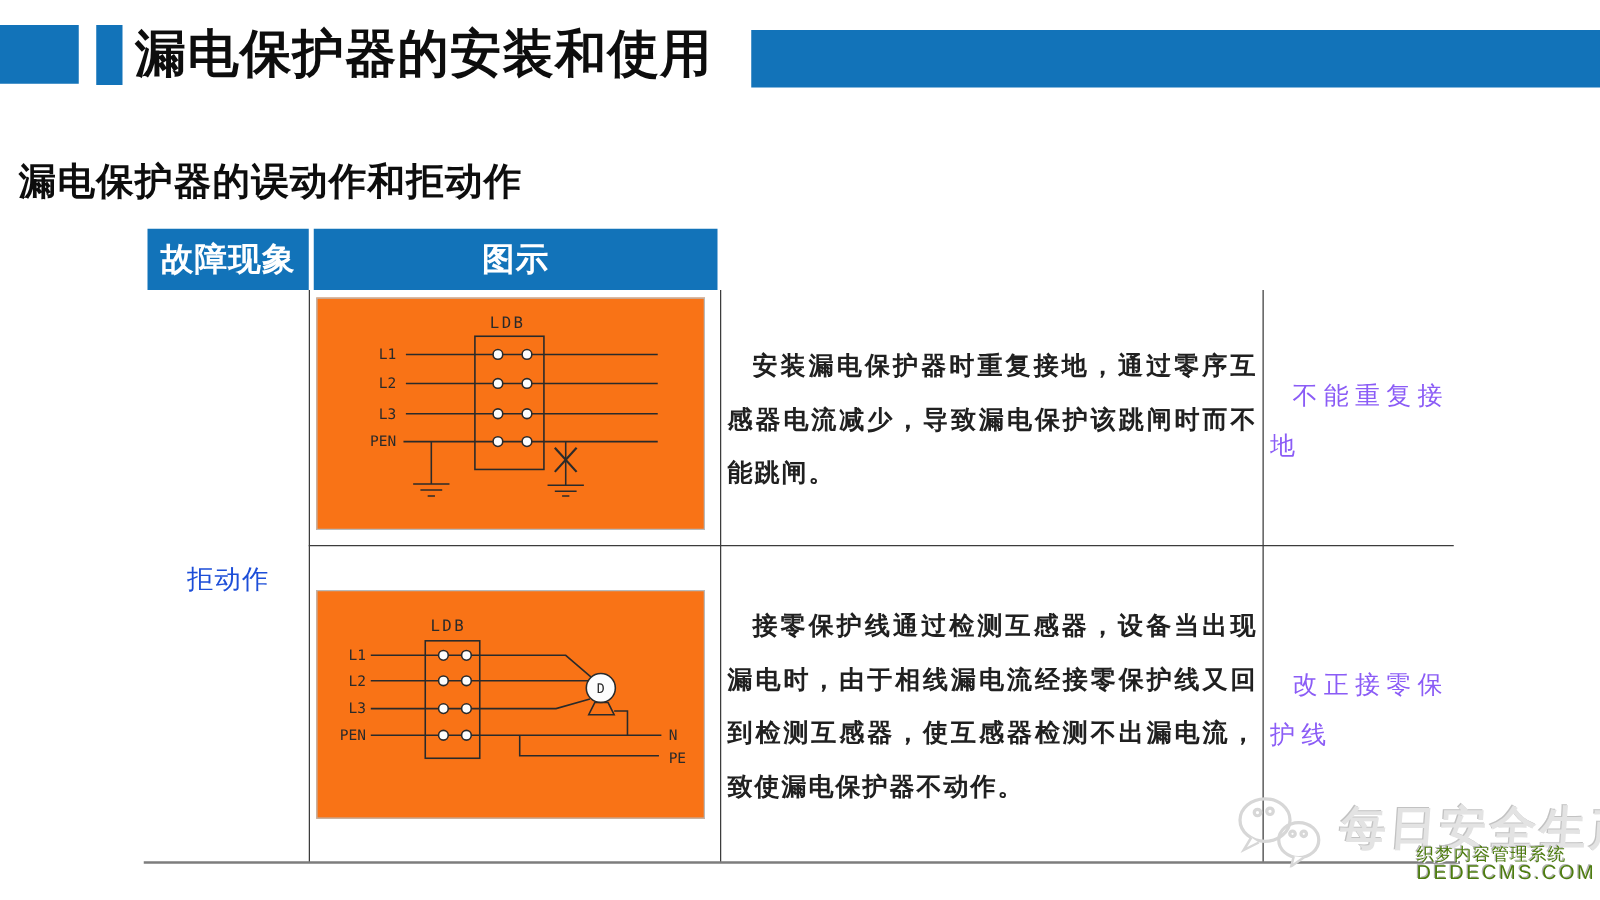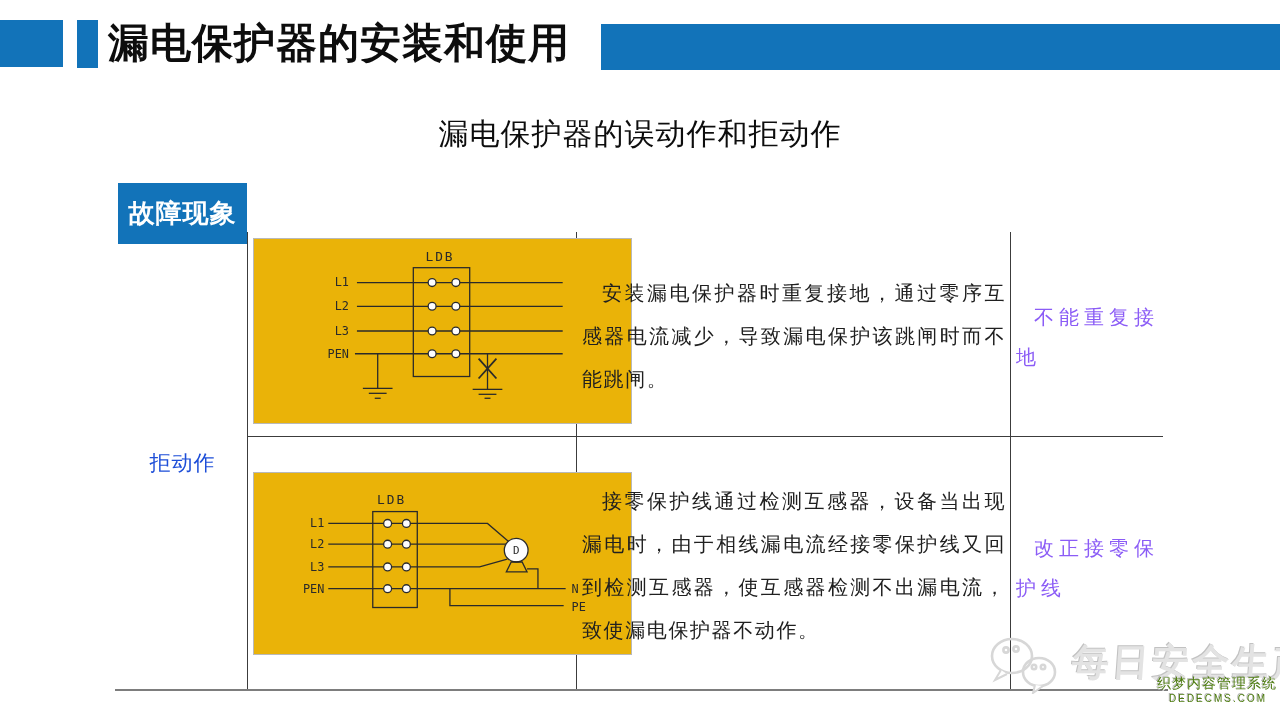--- a/index.html
+++ b/index.html
@@ -13,61 +13,61 @@
   .accent-block-2 { left:77px; top:20px; width:21px; height:48px; }
   .accent-bar-long { left:601px; top:24px; width:679px; height:46px; }
   .page-title {
     position:absolute; left:108px; top:16px; margin:0;
     font-size:41px; font-weight:900; letter-spacing:1px; color:#0d0d0d;
     white-space:nowrap;
     text-align:center;
   }
   
   .subtitle {
-    position:absolute; left:0; right:0; top:110px; margin:4px;
-    text-align:center; font-size:30px; font-weight:400; color:#0d0d0d;
+    position:absolute; left:0; right:0; top:110px; margin:15px;
+    text-align:left; font-size:30px; font-weight:700; color:#0d0d0d;
     letter-spacing:1px;
   }
   
   .th {
-    position:absolute; top:183px; height:61px; background:#1273b9;
+    position:absolute; top:183px; height:49px; background:#1273b9;
     color:#ffffff; font-weight:bold; font-size:26px;
     display:flex; align-items:center; justify-content:center; letter-spacing:1px;
   }
   .th1 { left:118px; width:129px; }
   .th2 { left:251px; width:323px; }
   .th3 { left:579px; width:429px; }
   .th4 { left:1013px; width:150px; }
   
   .vline { position:absolute; width:1px; background:#3c3c3c; top:232px; height:458px; }
   .v1 { left:247px; } .v2 { left:576px; } .v3 { left:1010px; }
   .hline { position:absolute; height:1px; background:#3c3c3c; left:247px; top:436px; width:916px; }
   .bottomline { position:absolute; left:115px; top:689px; width:1053px; height:2px; background:#7d7d7d; }
   
   .phenomenon {
     position:absolute; left:118px; width:129px; top:449px;
     text-align:center; font-size:21px; color:#1d4ed8; letter-spacing:1px;
   }
   .cause {
     position:absolute; left:582px; width:424px;
     font-size:20px; line-height:43px; letter-spacing:1.6px;
-    text-align:justify; text-indent:1em; color:#202020;
+    text-align:justify; text-indent:1em; color:#202020;font-weight:bold;
   }
   .cause1 { top:272px; }
   .cause2 { top:480px; }
   .remedy {
     position:absolute; left:1016px; width:146px;
     font-size:20px; line-height:40px; letter-spacing:5px;
     text-indent:0.9em; color:#8b5cf6;
   }
   .remedy1 { top:297px; }
   .remedy2 { top:528px; }
   
   .diagram {
-    position:absolute; left:253px; width:379px; background:#eab308;
+    position:absolute; left:253px; width:311px; background:#f97316;
     border:1px solid #b9b9b9; box-sizing:border-box;
   }
   .diagram1 { top:238px; height:186px; }
   .diagram2 { top:472px; height:183px; }
   .diagram svg { display:block; width:100%; height:100%; }
   .diagram text {
     font-family:"DejaVu Sans Mono", monospace; fill:#2a2a2a; font-size:12px;
   }
   .diagram .dev-title { font-size:13px; letter-spacing:2px; }
   
@@ -77,35 +77,36 @@
     font-size:37px; font-weight:700; letter-spacing:3px;
     color:#e3e3e3; white-space:nowrap; transform:skewX(-4deg);
     text-shadow:-1px -1px 0 #c2c2c2, 1px 1px 0 #ffffff;
   }
   .cms {
     position:absolute; right:3px; top:675px; 
     color:#4d7c0f; font-weight:400; line-height:16px;
     text-shadow:1px 1px 0 #ffffff, -1px -1px 0 #b2b2b2;
   }
   .cms-line1 { font-size:14px; letter-spacing:1px; }
-  .cms-line2 { font-size:10px; letter-spacing:2px;margin-left:12px; }
+  .cms-line2 { font-size:16px; letter-spacing:2px; }
 </style>
 </head>
 <body>
 
 <div class="stage">
 
   <div class="accent accent-block-1"></div>
   <div class="accent accent-block-2"></div>
   <h1 class="page-title">漏电保护器的安装和使用</h1>
   <div class="accent accent-bar-long"></div>
 
   <h2 class="subtitle">漏电保护器的误动作和拒动作</h2>
 
   <div class="th th1">故障现象</div>
+  <div class="th th2">图示</div>
 
   <div class="vline v1"></div>
   <div class="vline v2"></div>
   <div class="vline v3"></div>
   <div class="hline"></div>
   <div class="bottomline"></div>
 
   <div class="phenomenon">拒动作</div>
 
   <div class="diagram diagram1">

